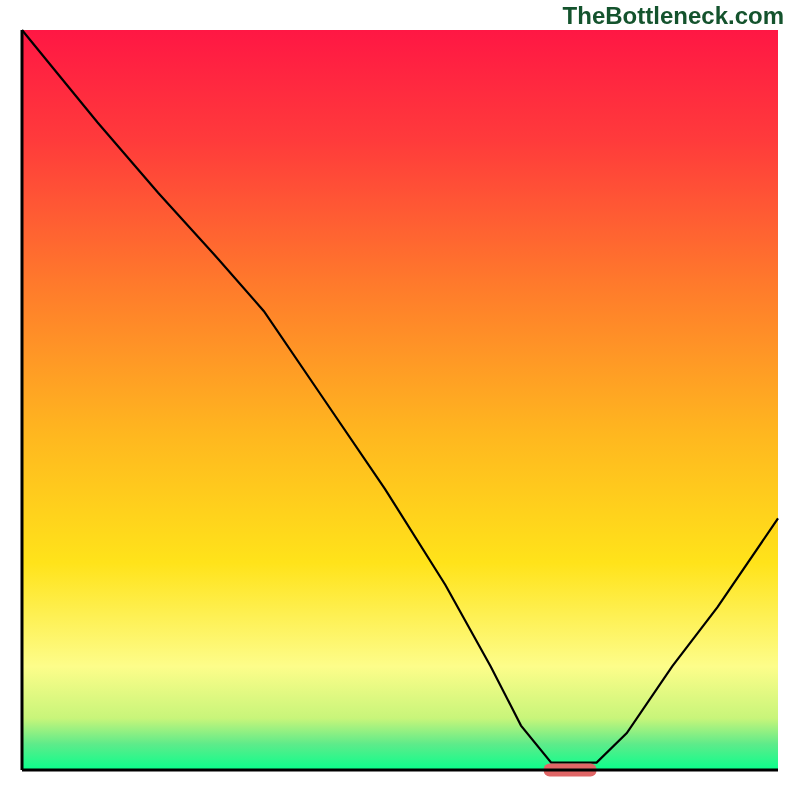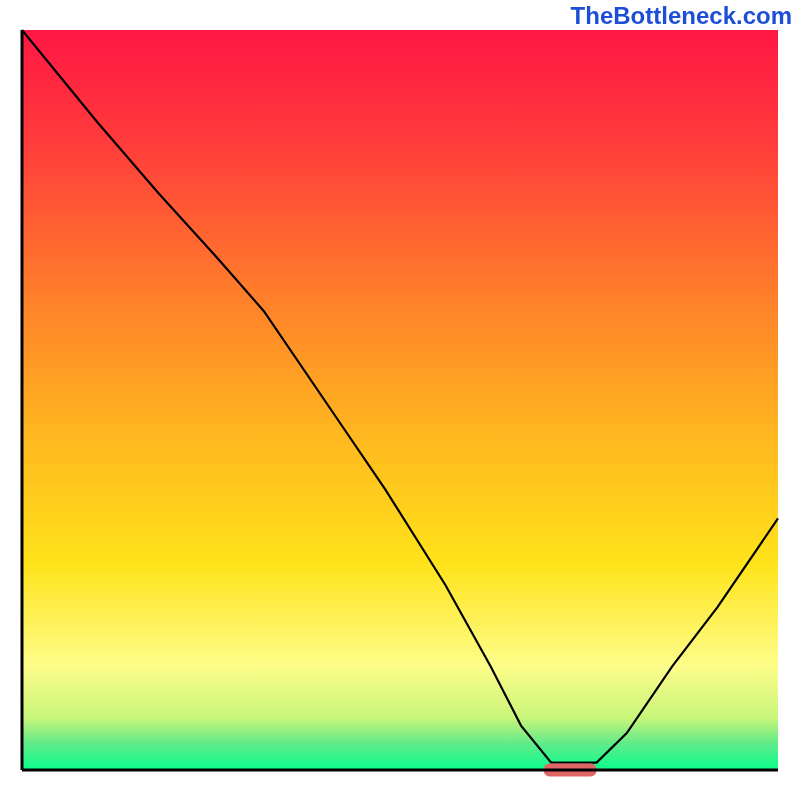--- a/index.html
+++ b/index.html
@@ -11,24 +11,24 @@
     font-family: Arial, Helvetica, sans-serif;
   }
   .container {
     position: relative;
     width: 800px;
     height: 800px;
   }
   .watermark {
     position: absolute;
     top: 2px;
-    right: 8px;
+    right: 16px;
     font-size: 24px;
     font-weight: bold;
-    color: #1d4ed8;
+    color: #14532d;
     z-index: 10;
     text-align: right;
   }
   svg {
     display: block;
   }
 </style>
 </head>
 <body>
 

